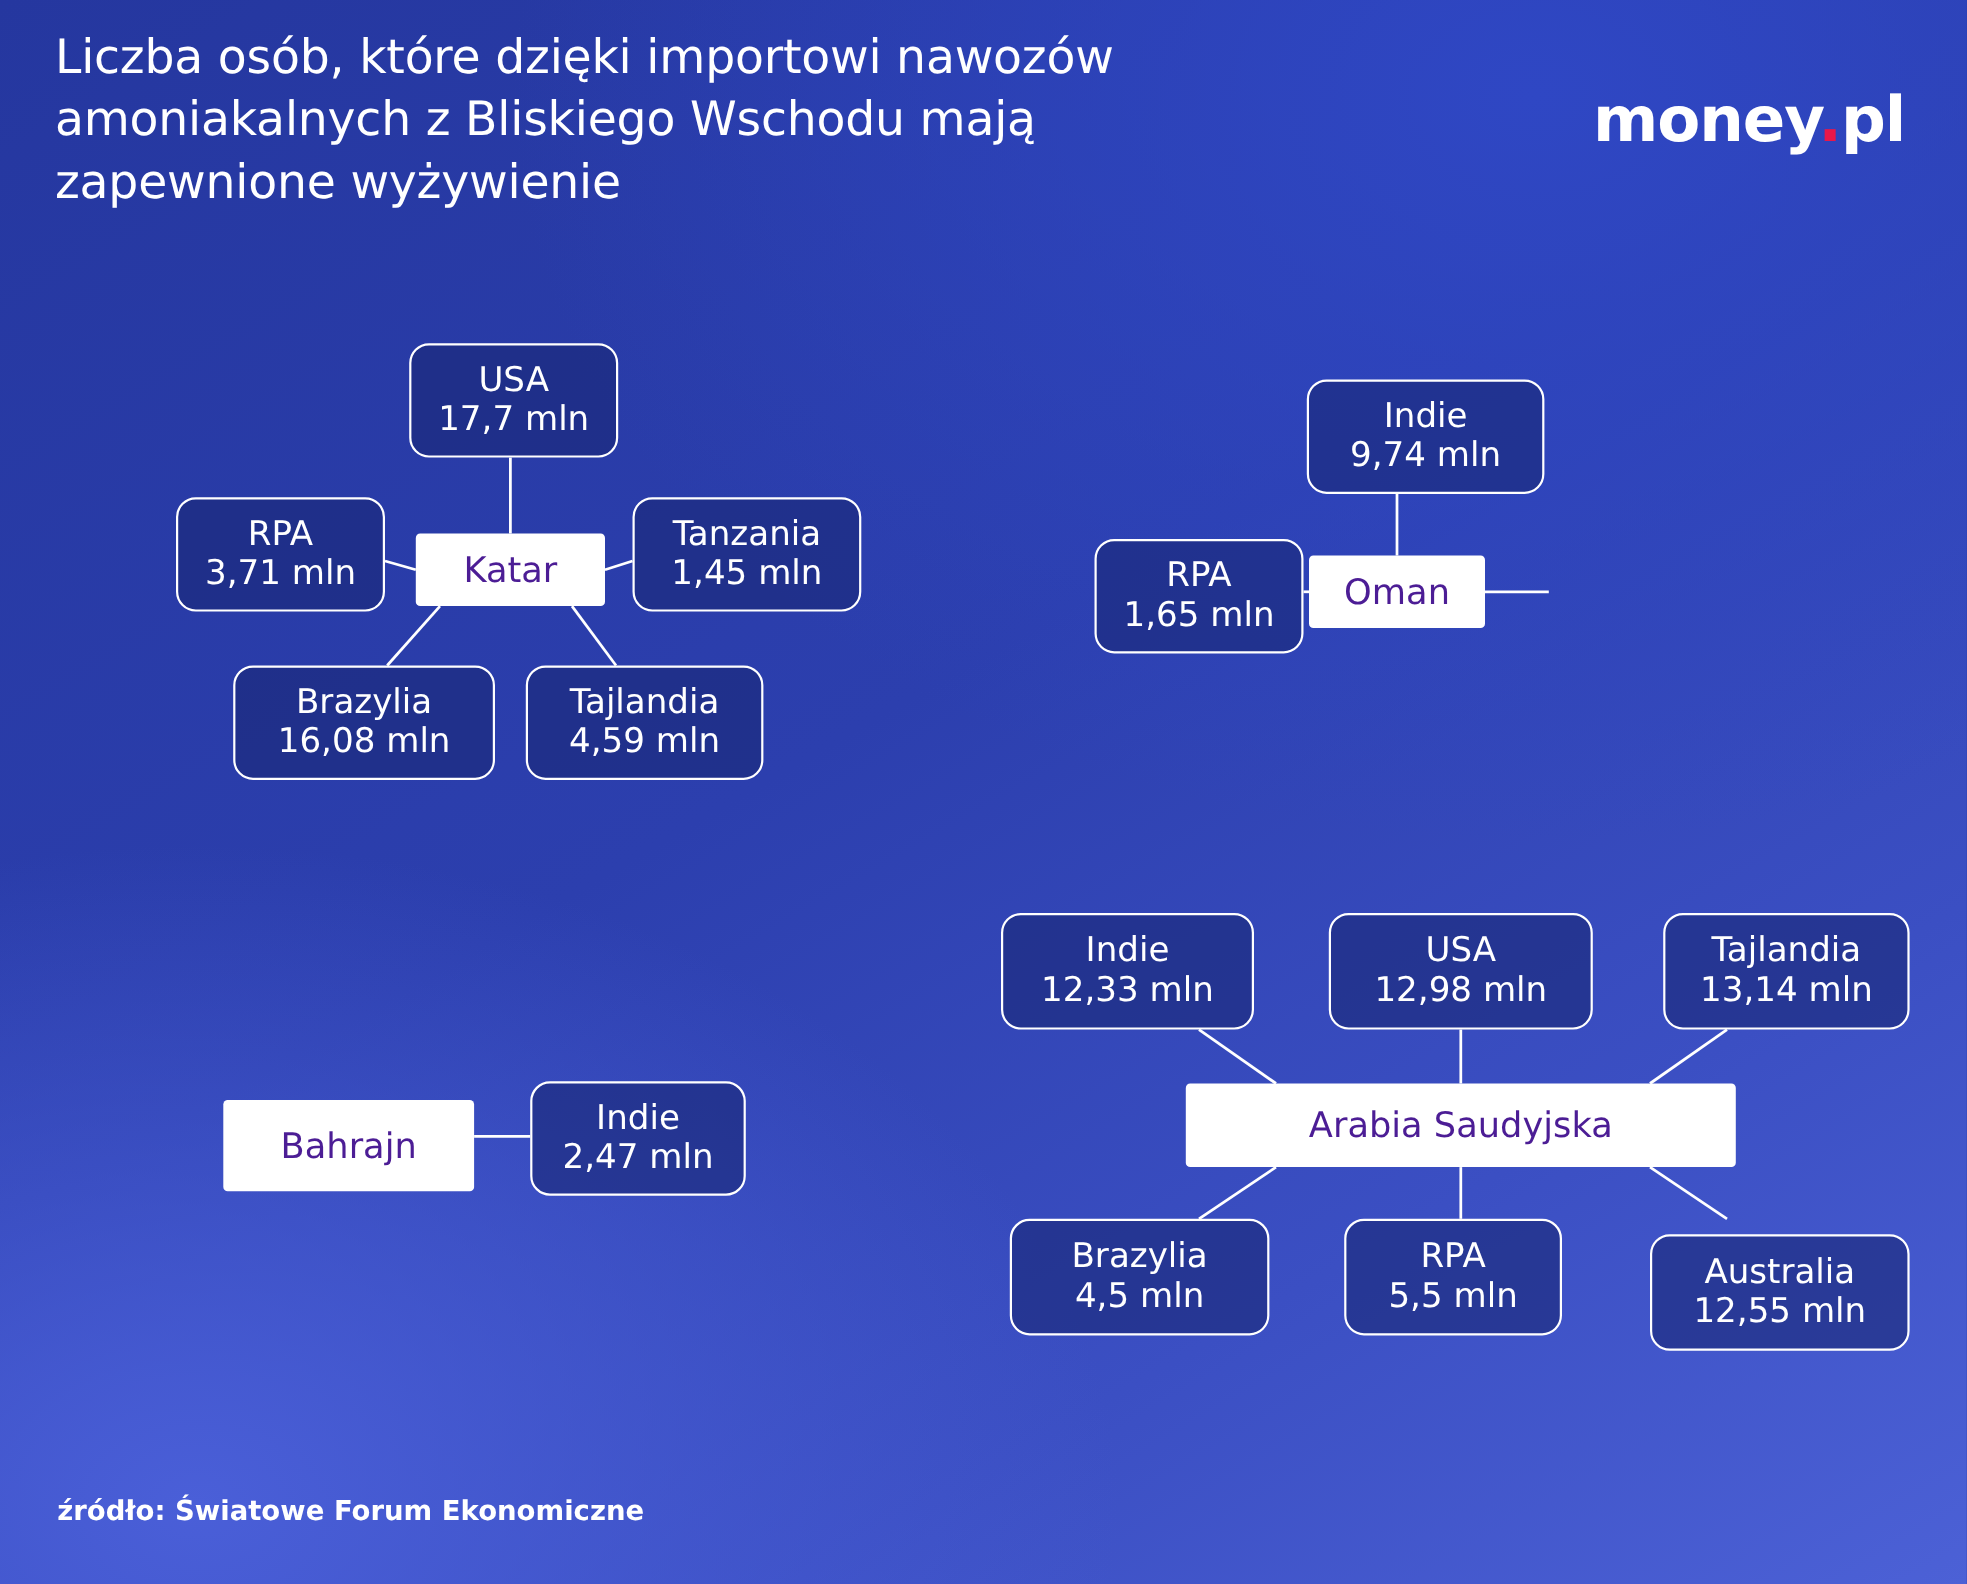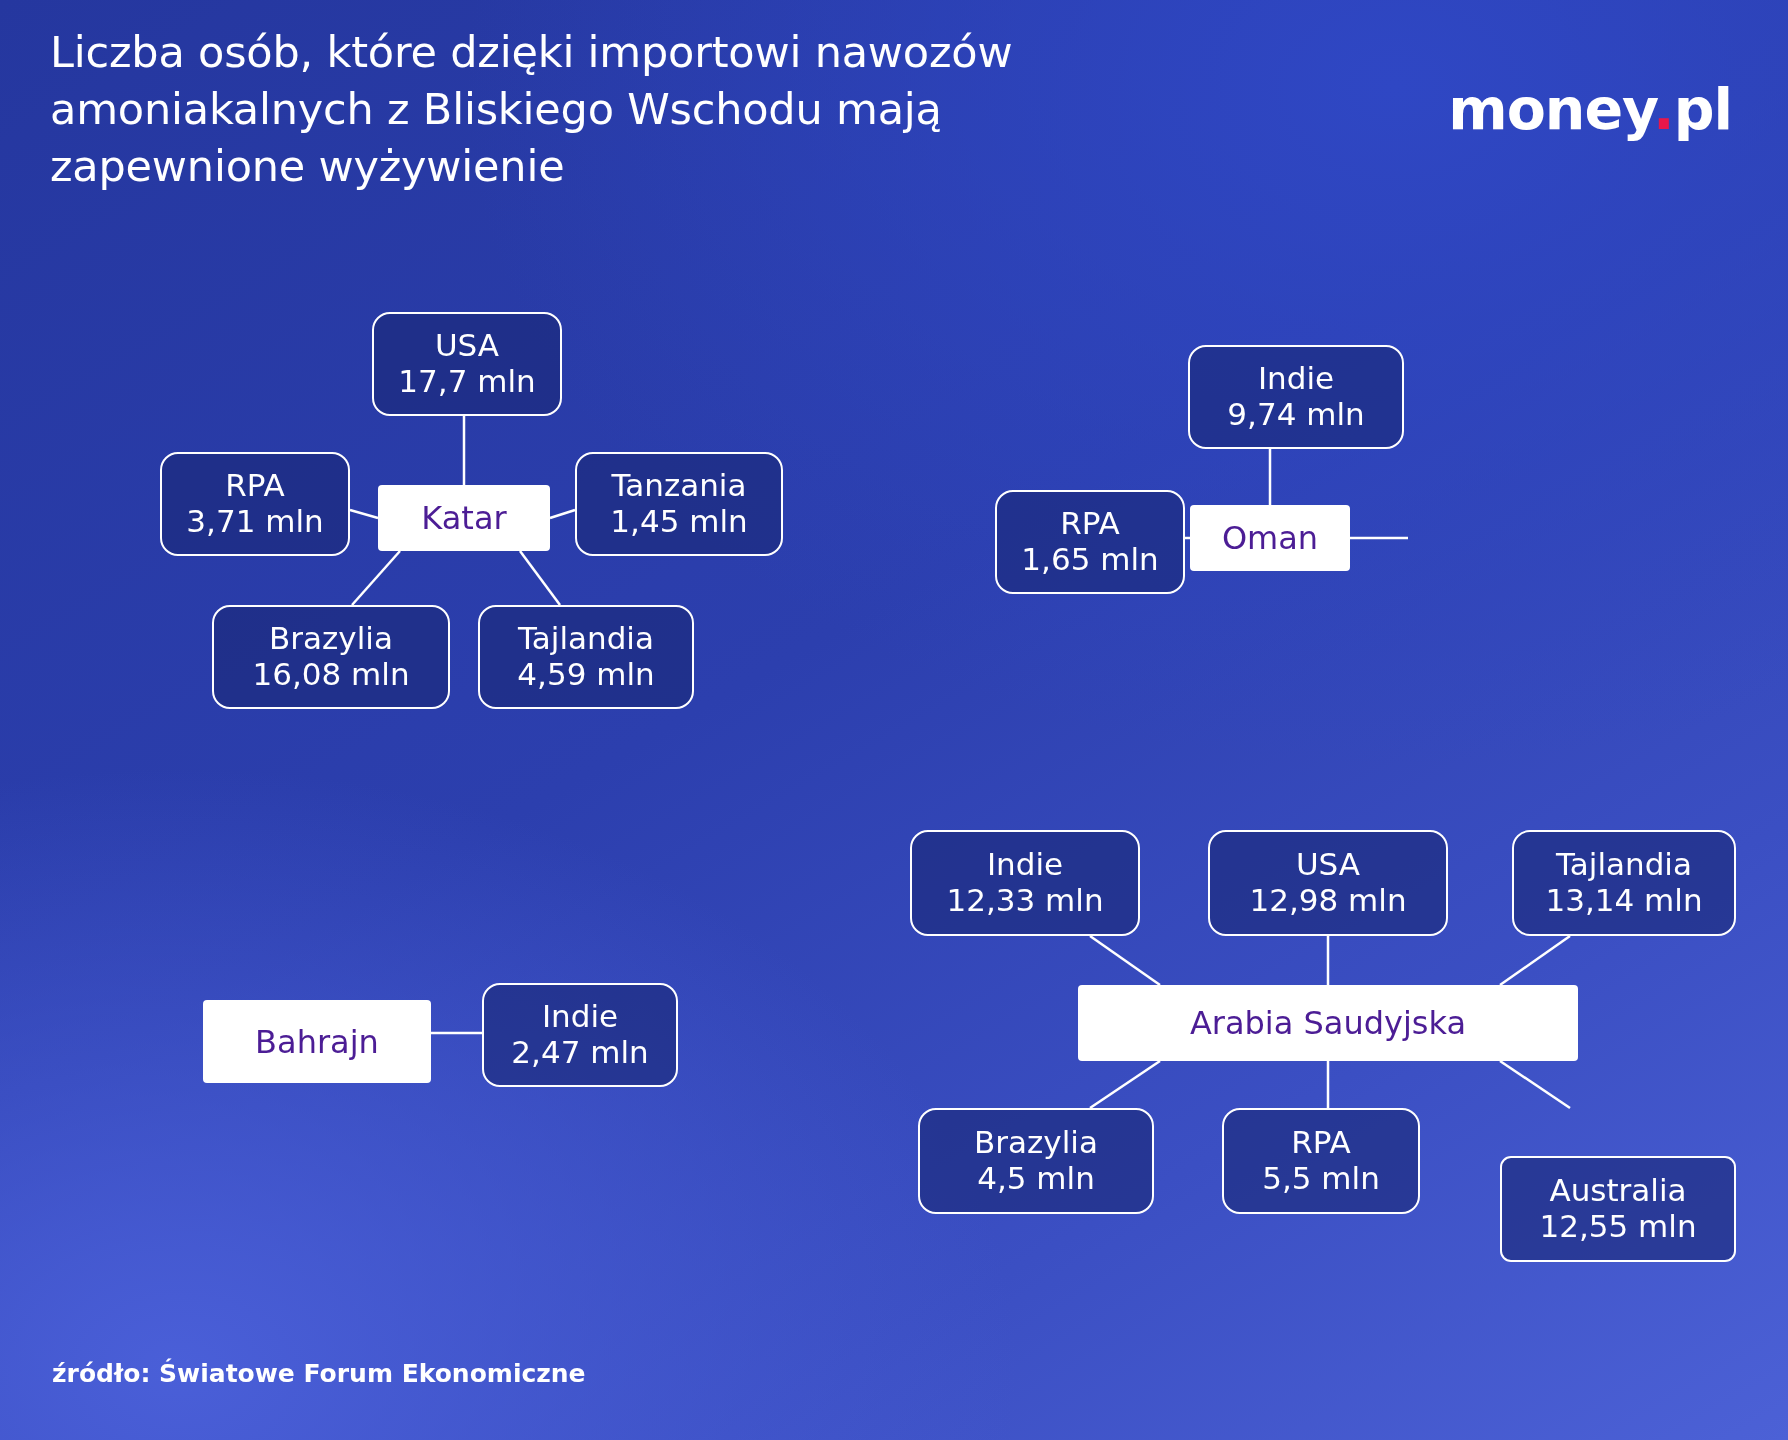--- a/index.html
+++ b/index.html
@@ -123,21 +123,21 @@
   #bahrajn-hub   { left: 203px; top: 1000px; width: 228px; height: 83px; }
   #bahrajn-indie { left: 482px; top: 983px; width: 196px; height: 104px; }
 
   
   #arabia-hub      { left: 1078px; top: 985px; width: 500px; height: 76px; }
   #arabia-indie    { left: 910px; top: 830px; width: 230px; height: 106px; }
   #arabia-usa      { left: 1208px; top: 830px; width: 240px; height: 106px; }
   #arabia-tajlandia{ left: 1512px; top: 830px; width: 224px; height: 106px; }
   #arabia-brazylia { left: 918px; top: 1108px; width: 236px; height: 106px; }
   #arabia-rpa      { left: 1222px; top: 1108px; width: 198px; height: 106px; }
-  #arabia-australia{ left: 1500px; top: 1156px; width: 236px; height: 106px; border-radius: 11px; }
+  #arabia-australia{ left: 1500px; top: 1122px; width: 236px; height: 106px; }
 </style>
 </head>
 <body>
 
 <div id="stage">
 
   <div id="title">Liczba osób, które dzięki importowi nawozów
 amoniakalnych z Bliskiego Wschodu mają
 zapewnione wyżywienie</div>
 

